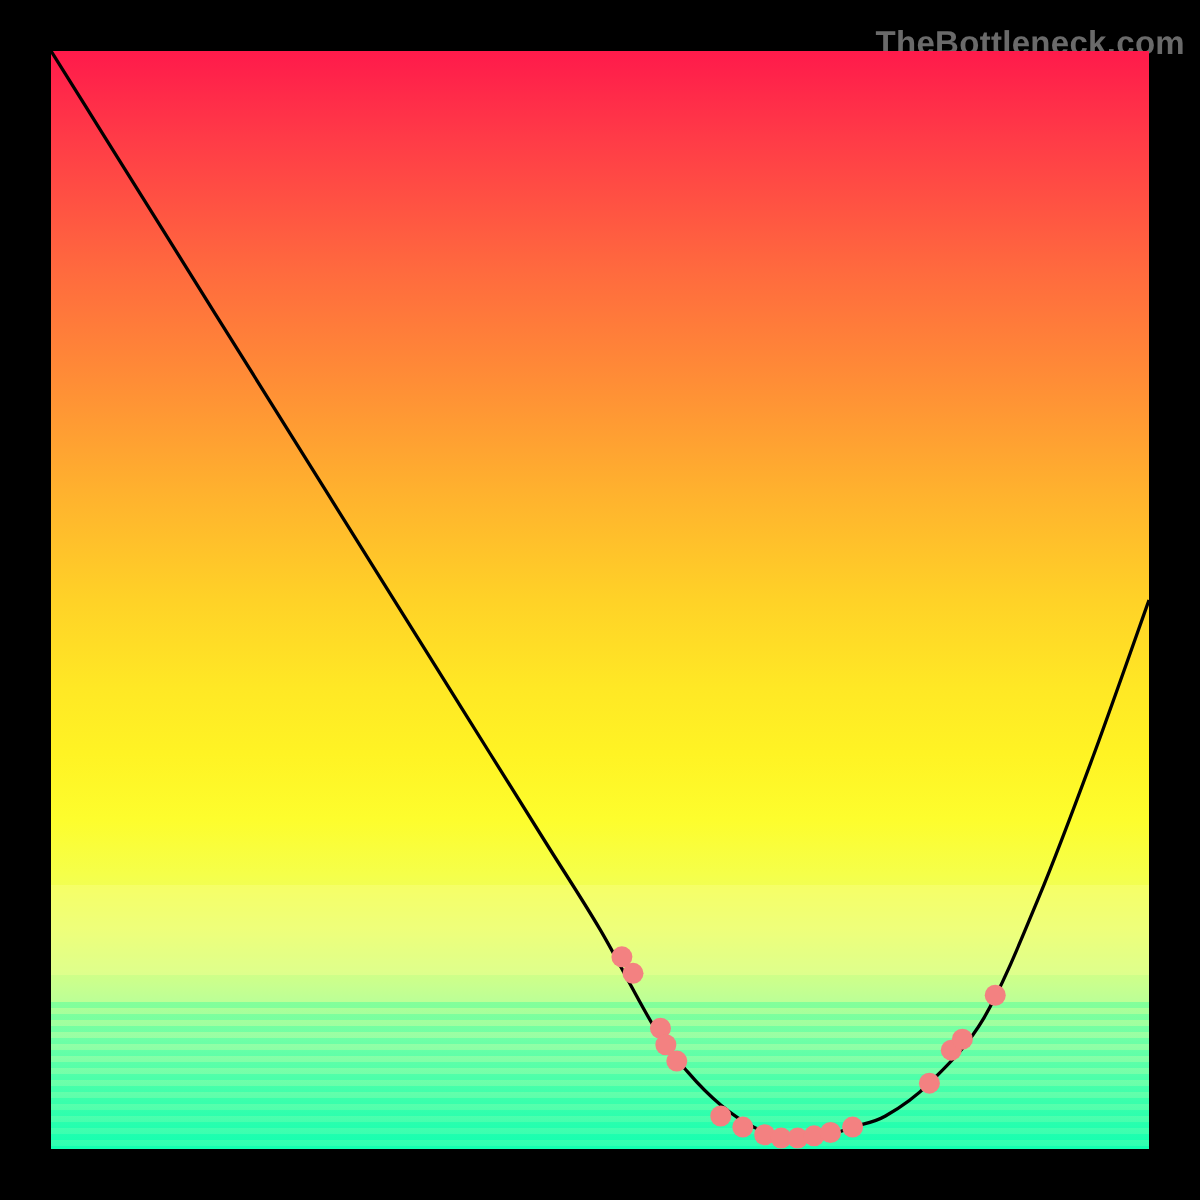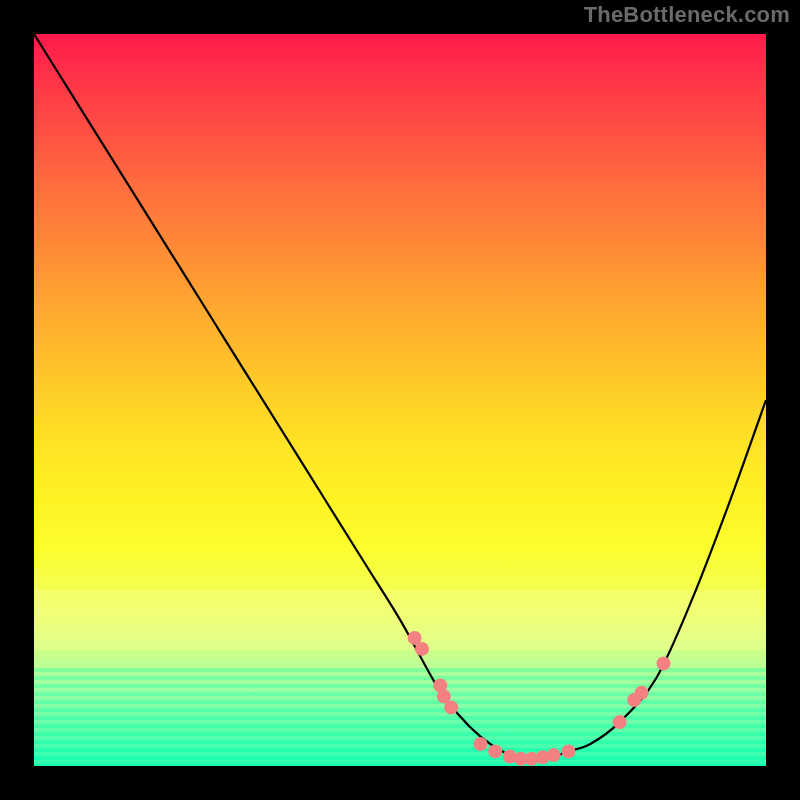--- a/index.html
+++ b/index.html
@@ -5,21 +5,21 @@
   * { margin: 0; padding: 0; box-sizing: border-box; }
   html, body { width: 800px; height: 800px; overflow: hidden; background: #000; }
   .frame {
     position: relative;
     width: 800px;
     height: 800px;
     background: #000;
   }
   .watermark {
     position: absolute;
-    top: 2px;
+    top: 16px;
     right: 10px;
     font-family: Arial, Helvetica, sans-serif;
     font-size: 22px;
     font-weight: bold;
     color: #6a6a6a;
     letter-spacing: 0.2px;
   }
   .plot {
     position: absolute;
     left: 34px;

